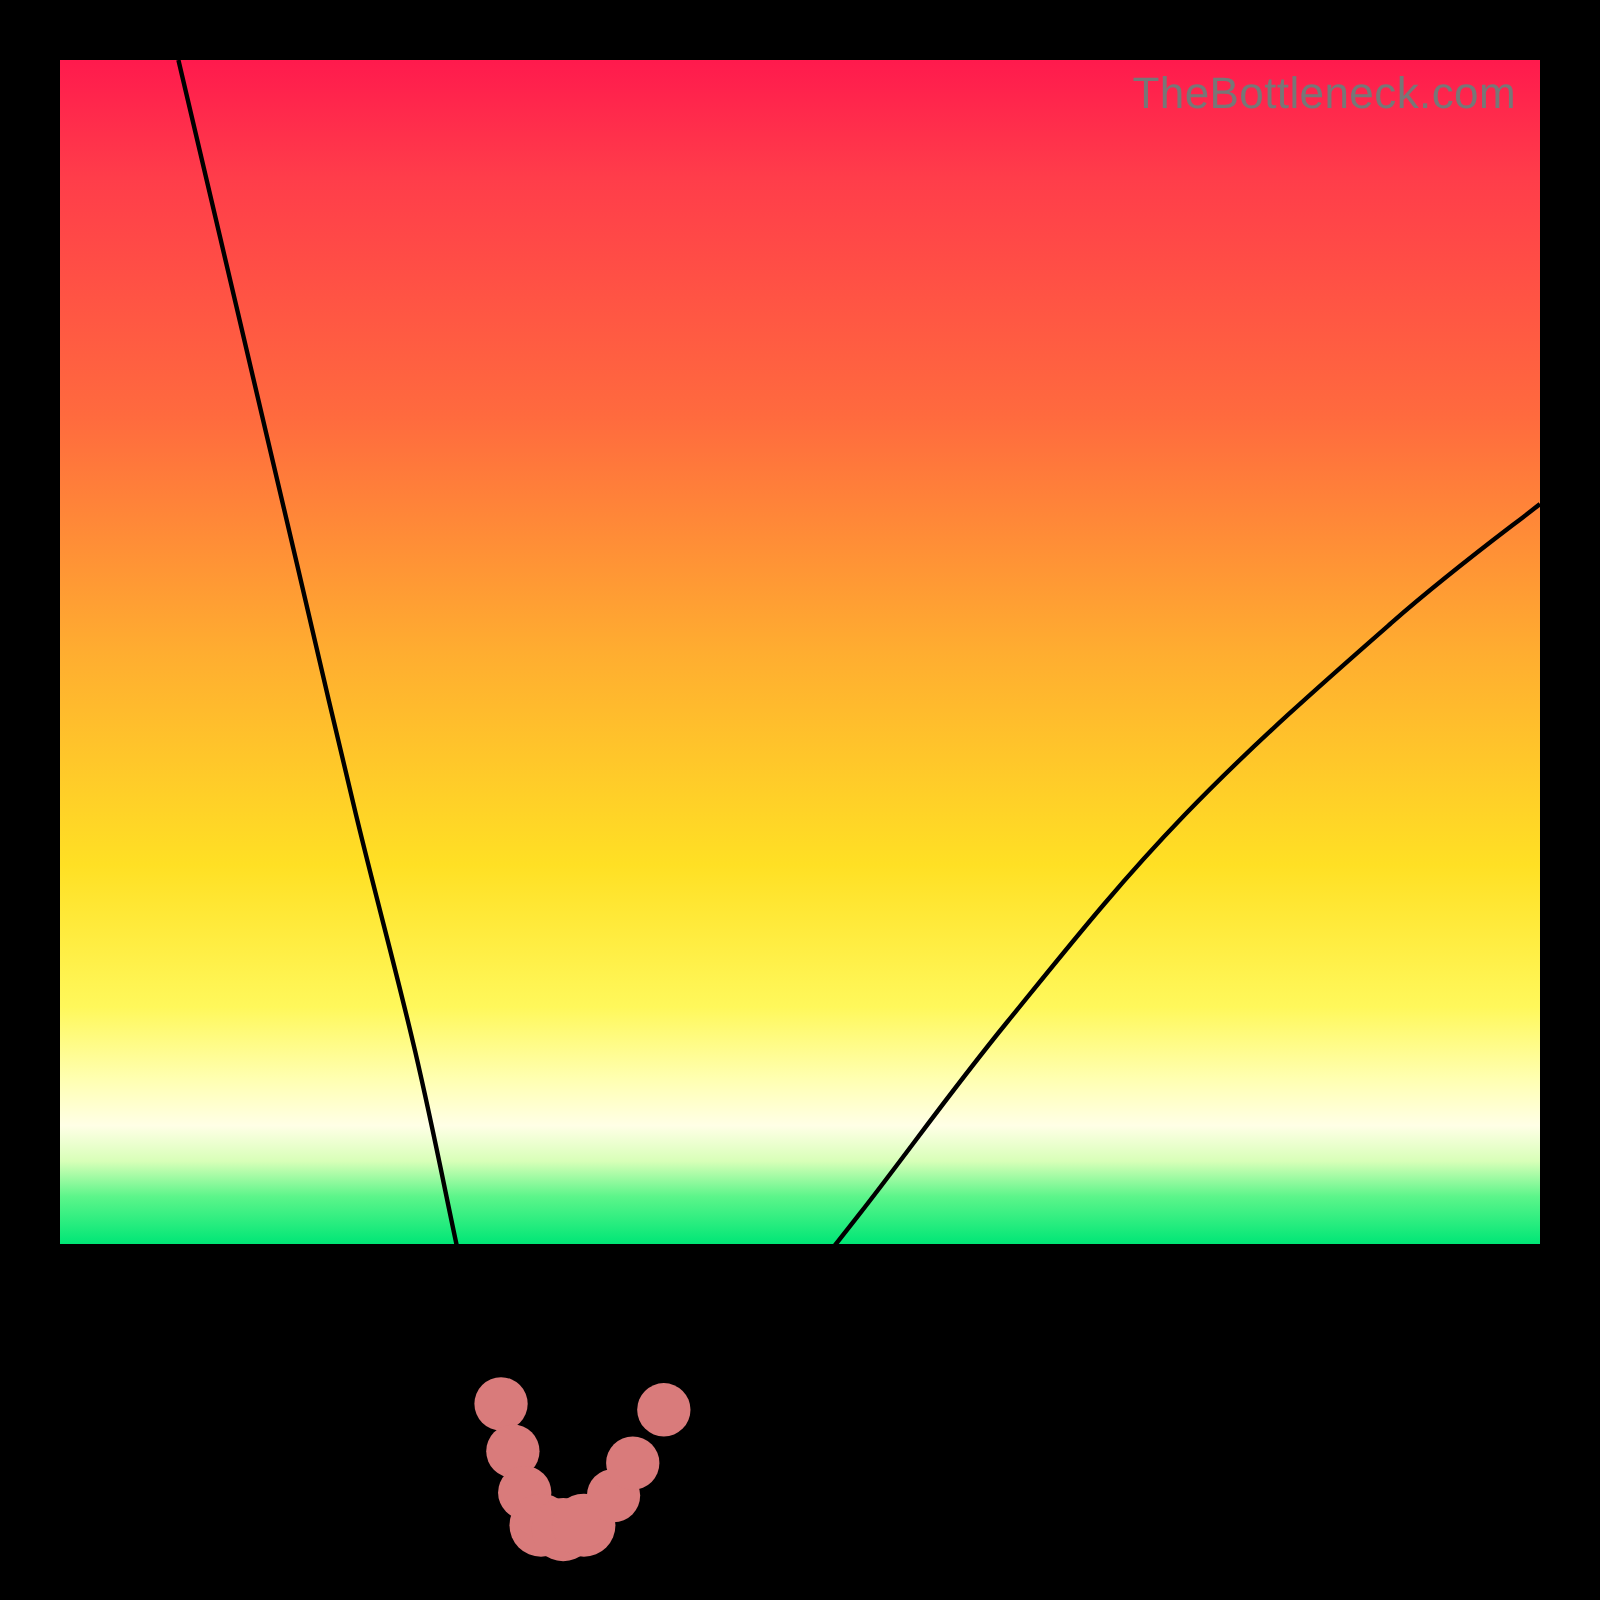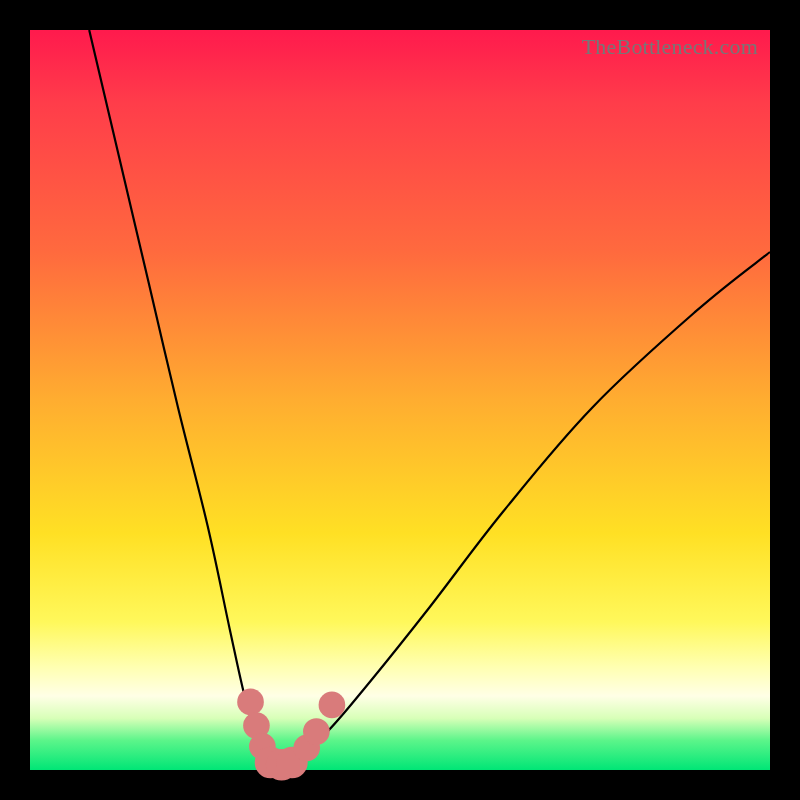--- a/index.html
+++ b/index.html
@@ -15,36 +15,35 @@
     position: absolute;
     left: 0; top: 0;
     width: 800px; height: 800px;
     background: #000;
   }
   .plot-area {
     position: absolute;
     left: 30px;
     top: 30px;
     width: 740px;
-    height: 740px;
+    height: 592px;
     
     background: linear-gradient(to bottom,
       #ff1a4d 0%,
       #ff3d4a 10%,
       #ff6a3e 30%,
       #ffad30 50%,
       #ffe024 68%,
       #fff85b 80%,
       #ffffb0 86%,
       #ffffe6 90%,
       #d8ffb8 93%,
       #5cf58a 96%,
       #00e676 100%
     );
-    font-family: Liberation Serif, serif;
   }
   .watermark {
     position: absolute;
     top: 4px;
     right: 12px;
     color: #777;
     font-size: 22px;
     font-weight: 500;
     letter-spacing: 0.2px;
     user-select: none;

